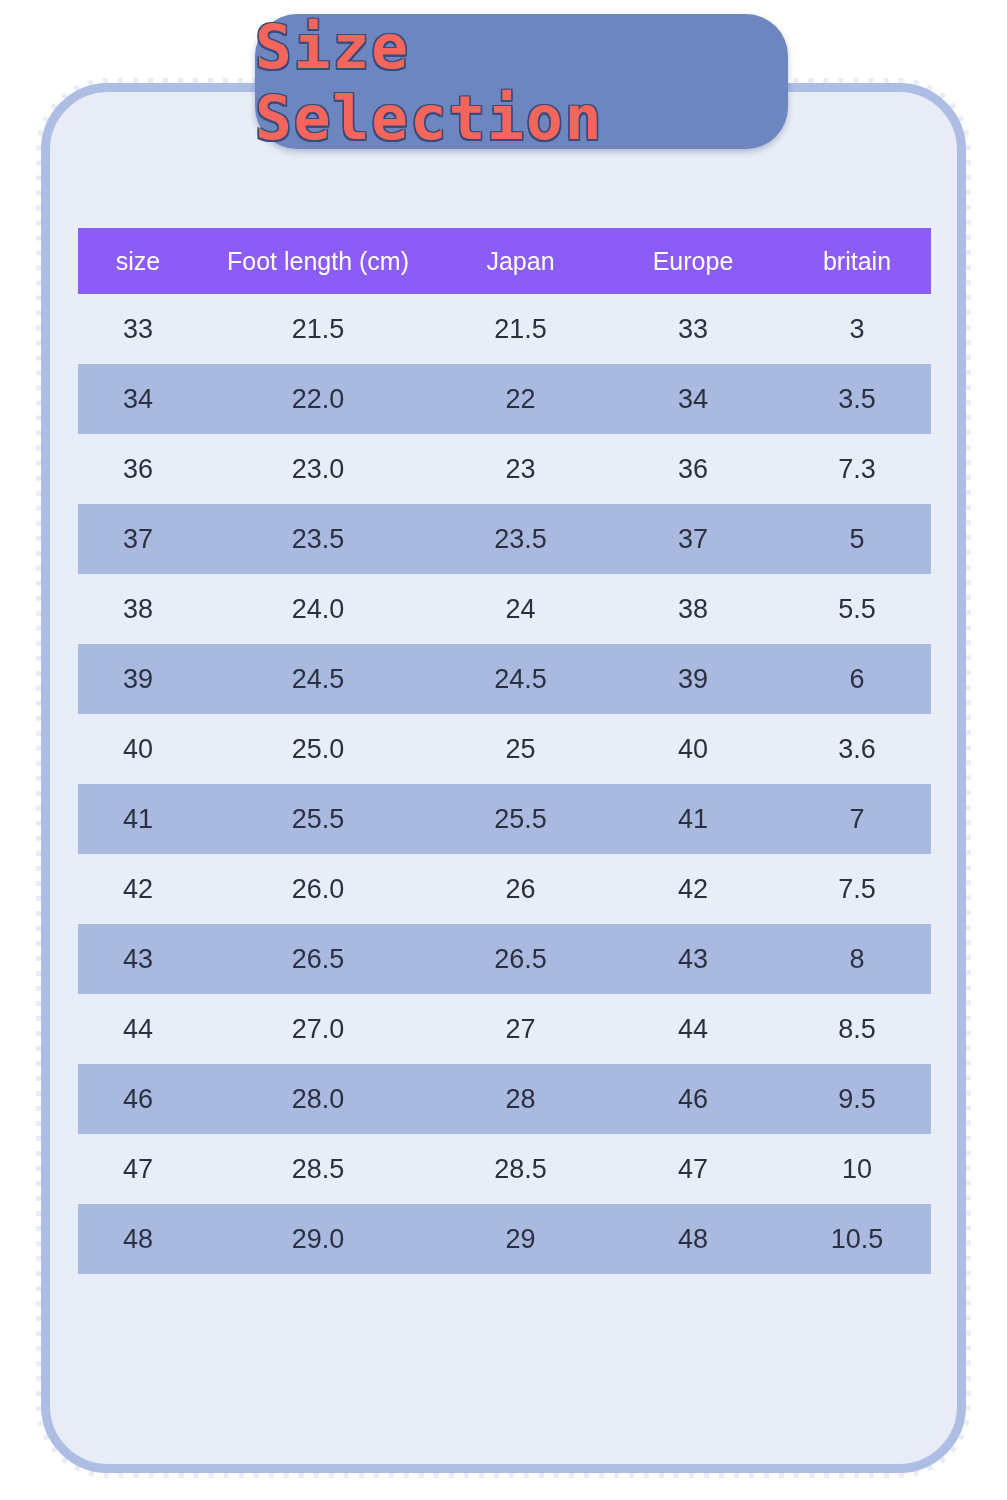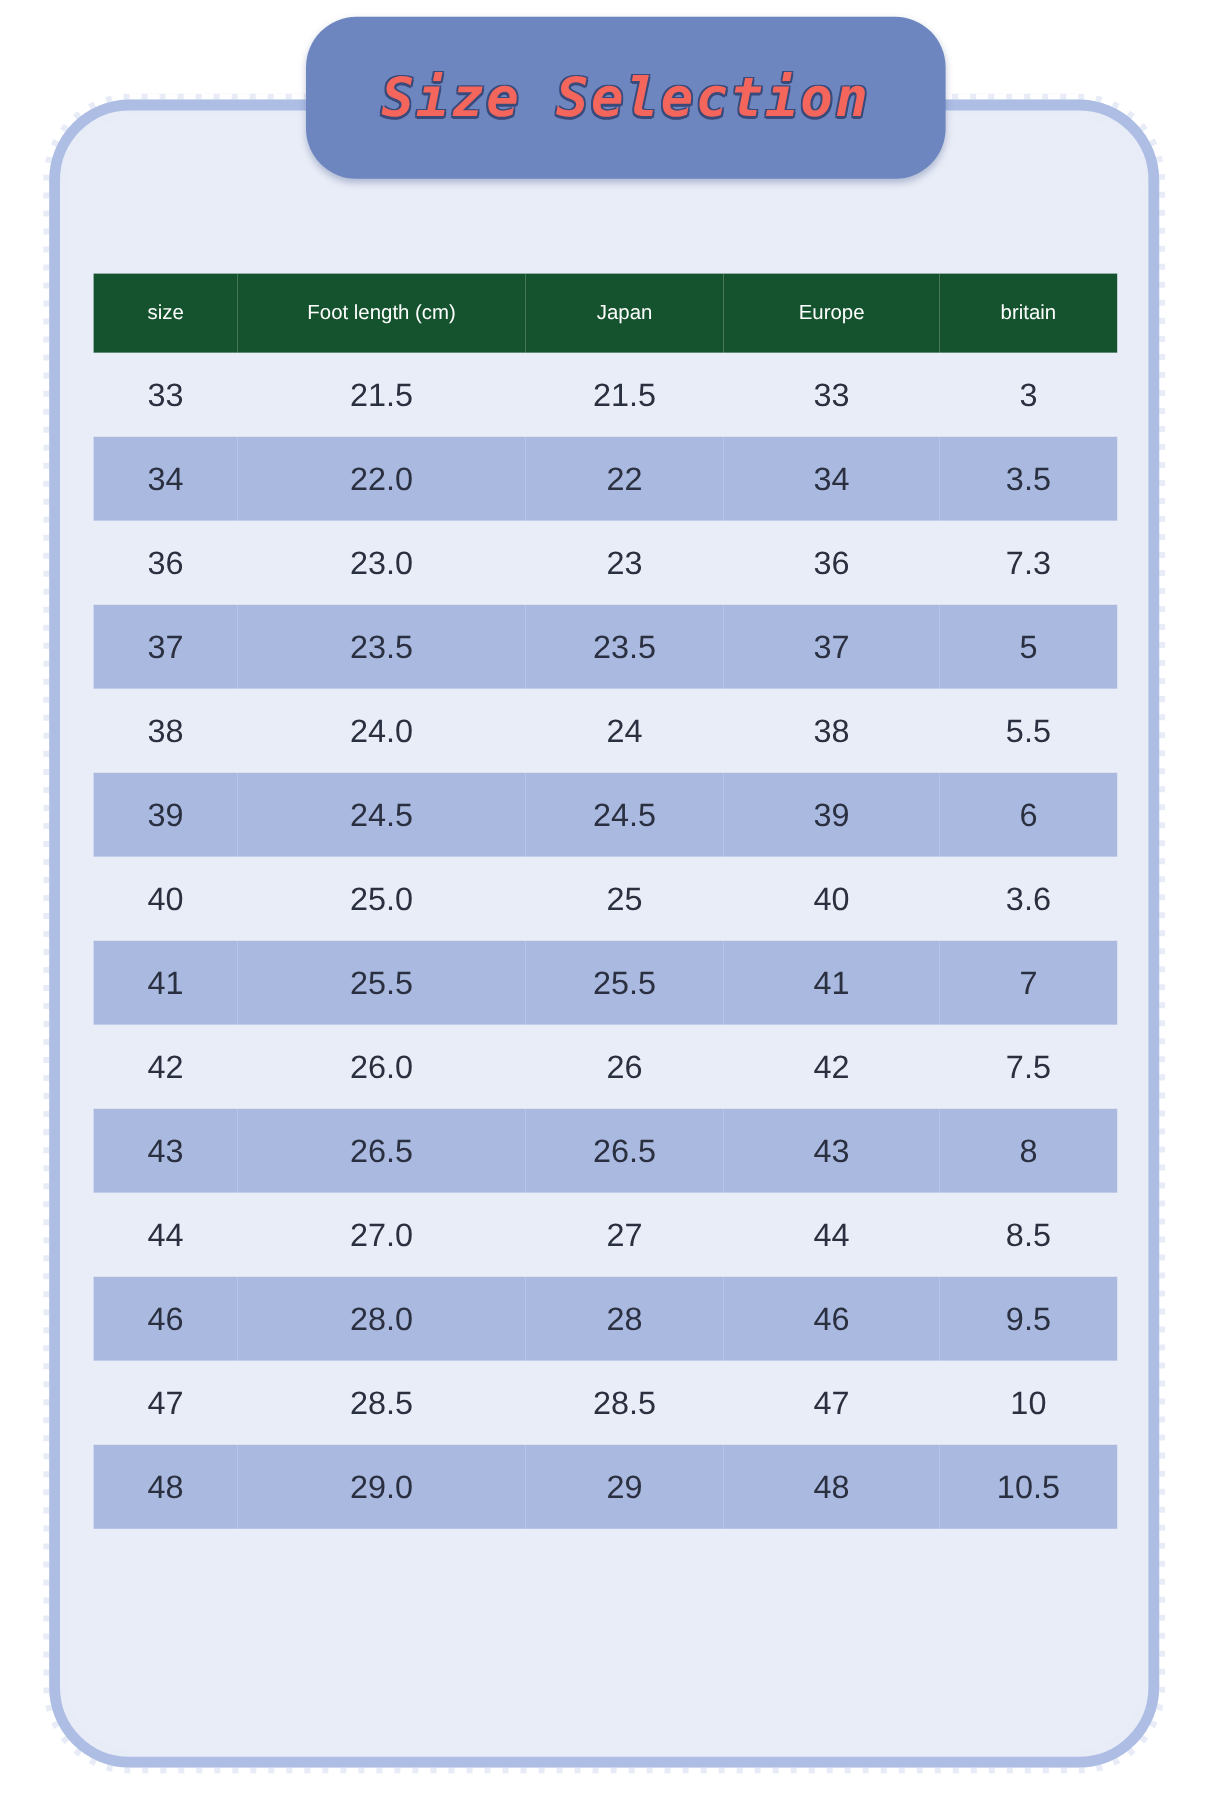--- a/index.html
+++ b/index.html
@@ -56,49 +56,48 @@
     background: #6d86c0;
     border-radius: 42px;
     box-shadow: 0 3px 6px rgba(70, 90, 140, 0.35);
     display: flex;
     align-items: center;
     justify-content: center;
     z-index: 5;
   }
   .title-text {
     font-family: "DejaVu Sans Mono", monospace;
-    font-size: 45px;
+    font-size: 61px;
     font-weight: bold;
     letter-spacing: 2px;
     color: #f4665c;
     text-shadow:
       -1.5px -1.5px 0 #3a4a7a,
       1.5px -1.5px 0 #3a4a7a,
       -1.5px 1.5px 0 #3a4a7a,
       1.5px 1.5px 0 #3a4a7a,
       0 2px 0 #3a4a7a;
-    font-style: italic;
   }
 
   
   .table-wrap {
     position: absolute;
     left: 78px;
     top: 228px;
     width: 853px;
   }
   table.size-table {
     border-collapse: collapse;
     width: 853px;
     table-layout: fixed;
   }
   table.size-table th {
-    background: #14532d;
+    background: #8b5cf6;
     color: #ffffff;
-    font-size: 17px;
+    font-size: 25px;
     font-weight: normal;
     height: 64px;
     text-align: center;
     vertical-align: middle;
   }
   table.size-table td {
     font-size: 27px;
     color: #2b3040;
     height: 68px;
     text-align: center;

